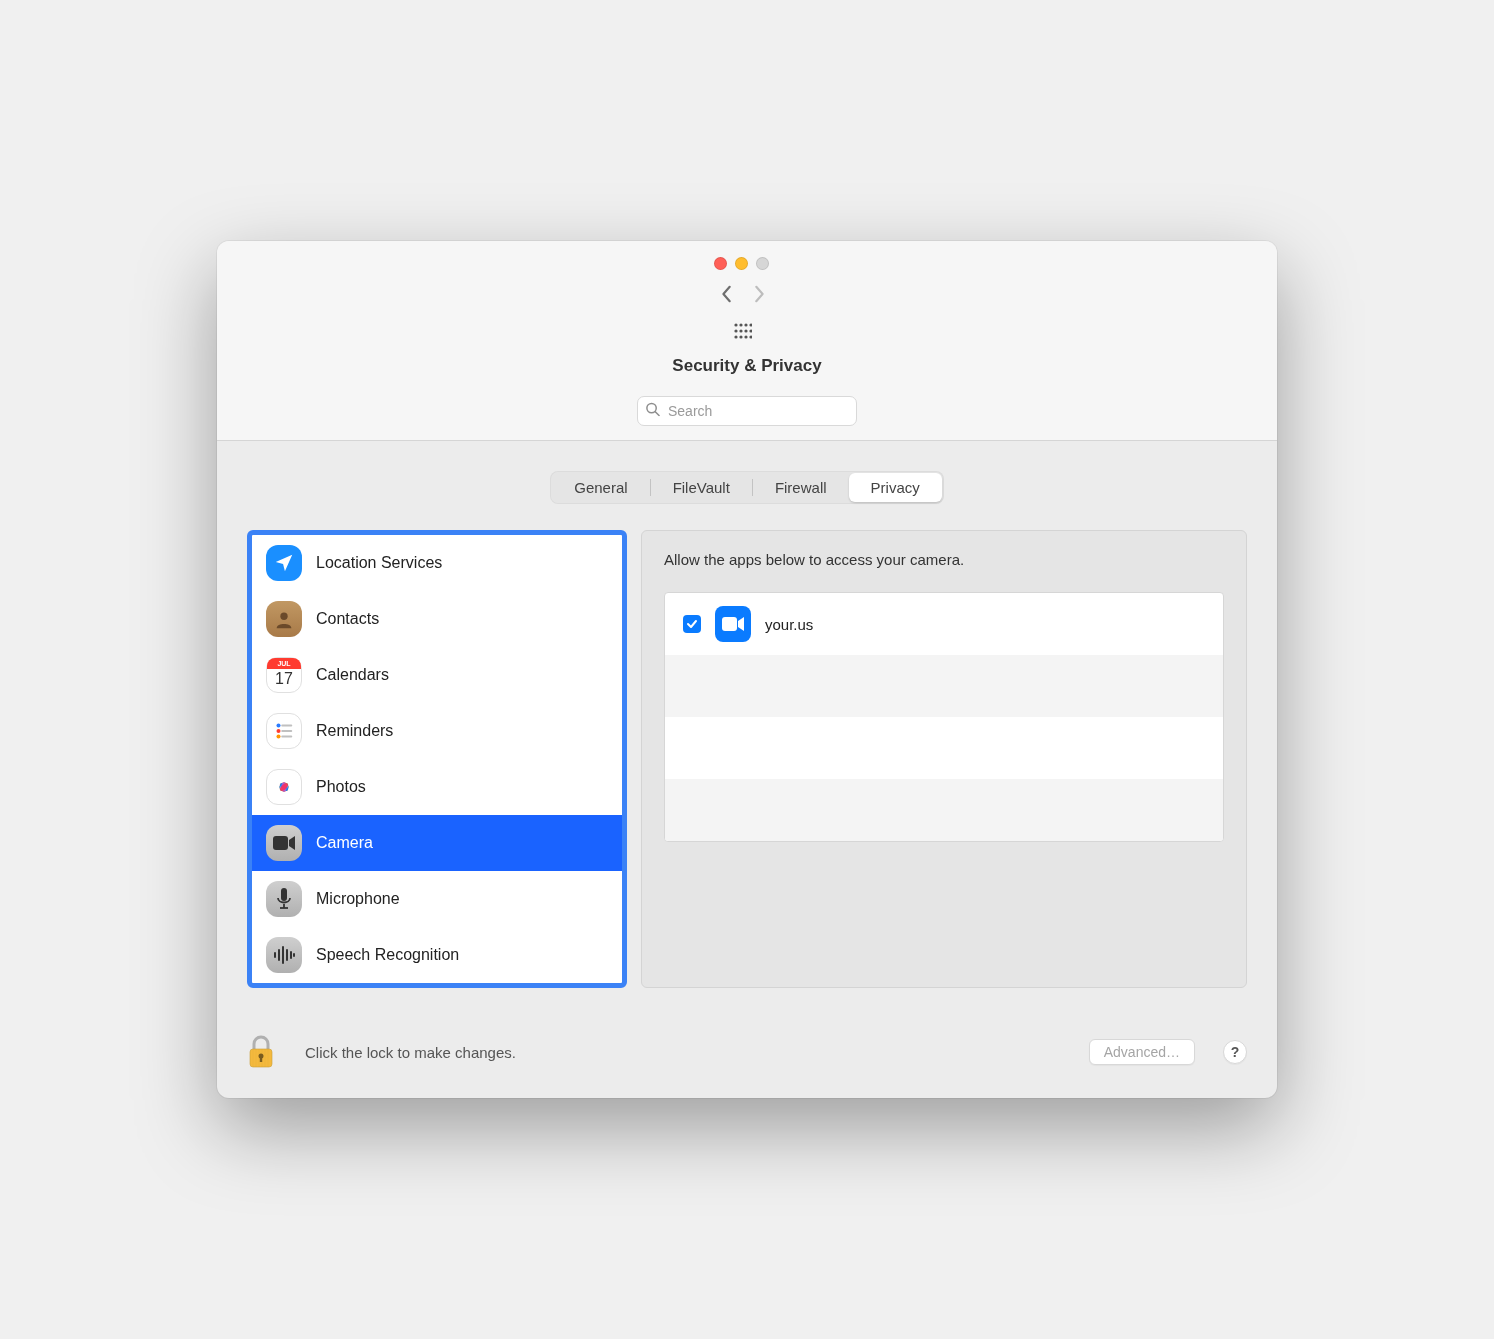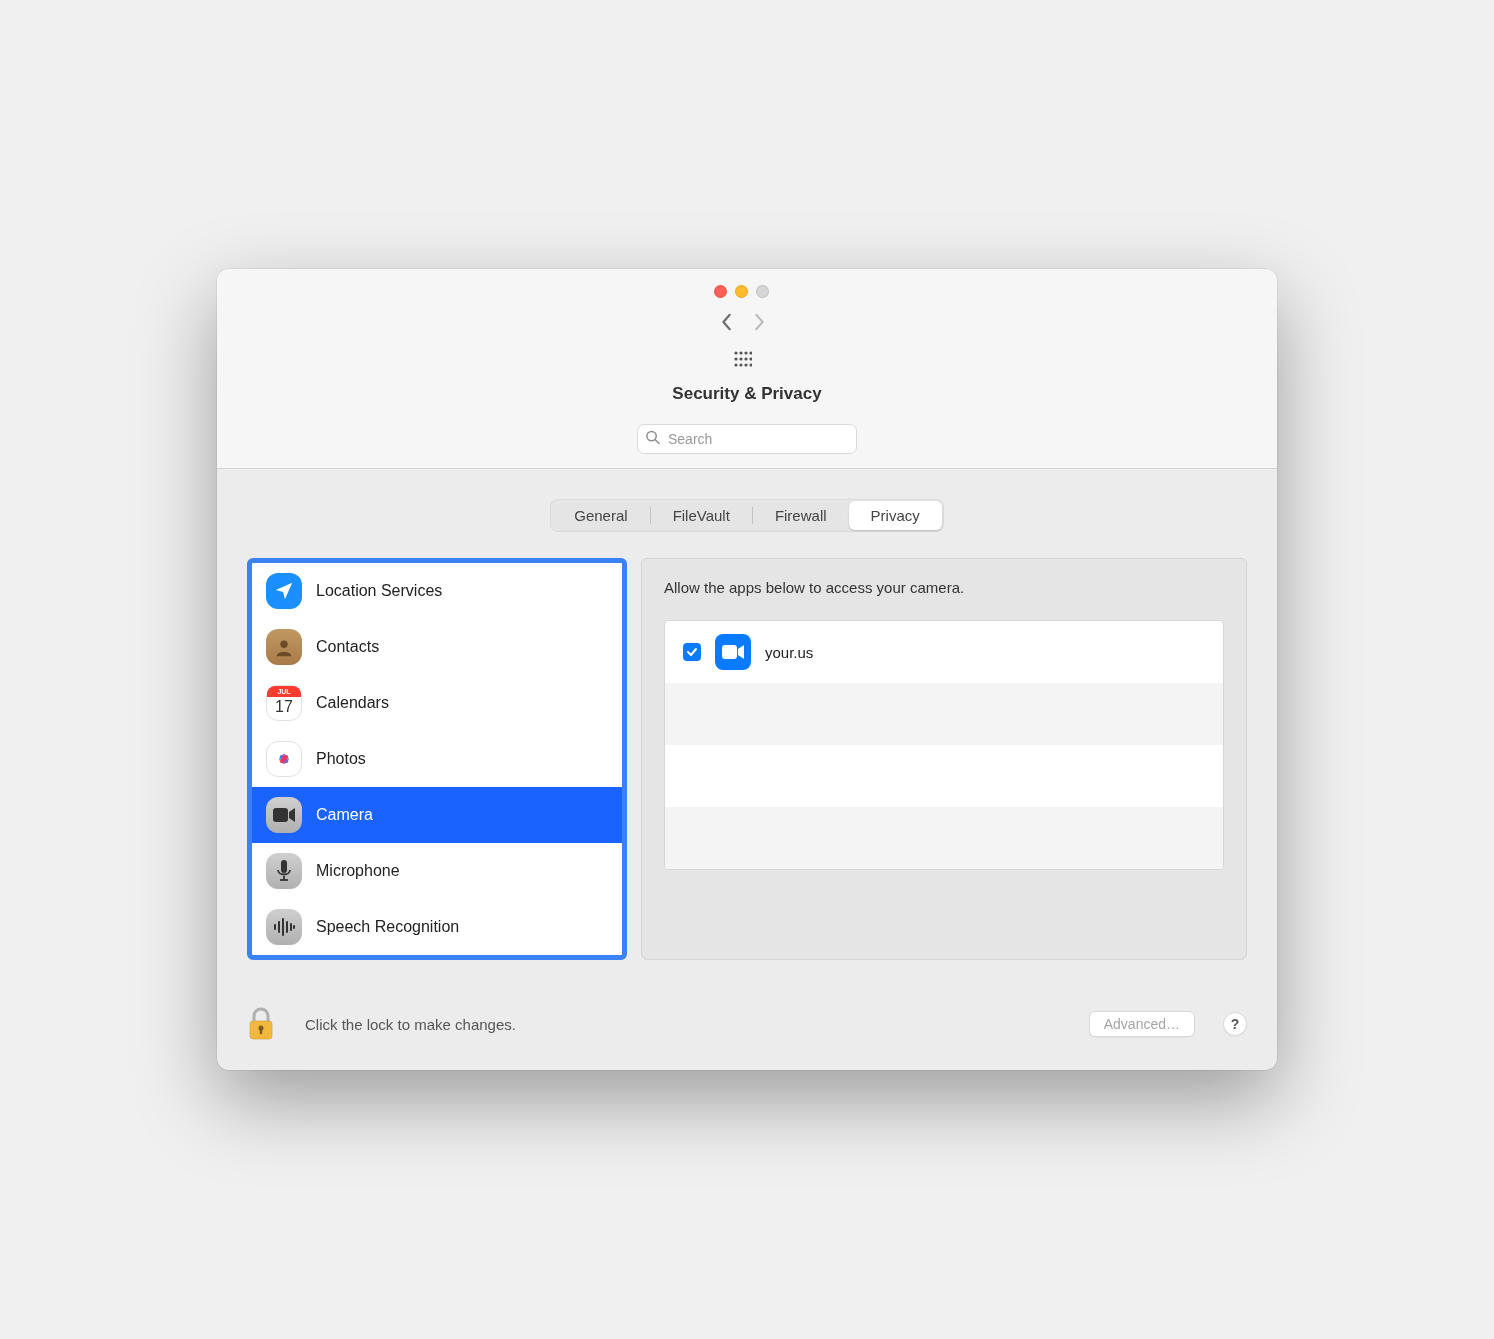--- a/index.html
+++ b/index.html
@@ -314,20 +314,33 @@
       </div>
       <div class="sb-item">
         <div class="sb-icon ic-white" style="position:relative;">
           <div class="calendar-top">JUL</div>
           <span style="font-size:16px;font-weight:500;color:#333;margin-top:8px;">17</span>
         </div>
         <span>Calendars</span>
       </div>
       <div class="sb-item">
         <div class="sb-icon ic-white">
+          <svg width="22" height="22" viewBox="0 0 24 24">
+            <circle cx="6" cy="6" r="2.2" fill="#2a7bff"></circle>
+              <line x1="10" y1="6" x2="20" y2="6" stroke="#c0c0c0" stroke-width="2" stroke-linecap="round"></line>
+            <circle cx="6" cy="12" r="2.2" fill="#ff3b30"></circle>
+              <line x1="10" y1="12" x2="20" y2="12" stroke="#c0c0c0" stroke-width="2" stroke-linecap="round"></line>
+            <circle cx="6" cy="18" r="2.2" fill="#ff9500"></circle>
+              <line x1="10" y1="18" x2="20" y2="18" stroke="#c0c0c0" stroke-width="2" stroke-linecap="round"></line>
+          </svg>
+        </div>
+        <span>Reminders</span>
+      </div>
+      <div class="sb-item">
+        <div class="sb-icon ic-white">
           <svg width="24" height="24" viewBox="0 0 24 24">
             <g transform="translate(12,12)">
               <ellipse rx="5" ry="2.5" fill="#ff3b30" opacity="0.85" transform="rotate(0)"></ellipse>
               <ellipse rx="5" ry="2.5" fill="#ff9500" opacity="0.85" transform="rotate(45)"></ellipse>
               <ellipse rx="5" ry="2.5" fill="#ffcc00" opacity="0.85" transform="rotate(90)"></ellipse>
               <ellipse rx="5" ry="2.5" fill="#34c759" opacity="0.85" transform="rotate(135)"></ellipse>
               <ellipse rx="5" ry="2.5" fill="#5ac8fa" opacity="0.85" transform="rotate(180)"></ellipse>
               <ellipse rx="5" ry="2.5" fill="#007aff" opacity="0.85" transform="rotate(225)"></ellipse>
               <ellipse rx="5" ry="2.5" fill="#af52de" opacity="0.85" transform="rotate(270)"></ellipse>
               <ellipse rx="5" ry="2.5" fill="#ff2d55" opacity="0.85" transform="rotate(315)"></ellipse>

